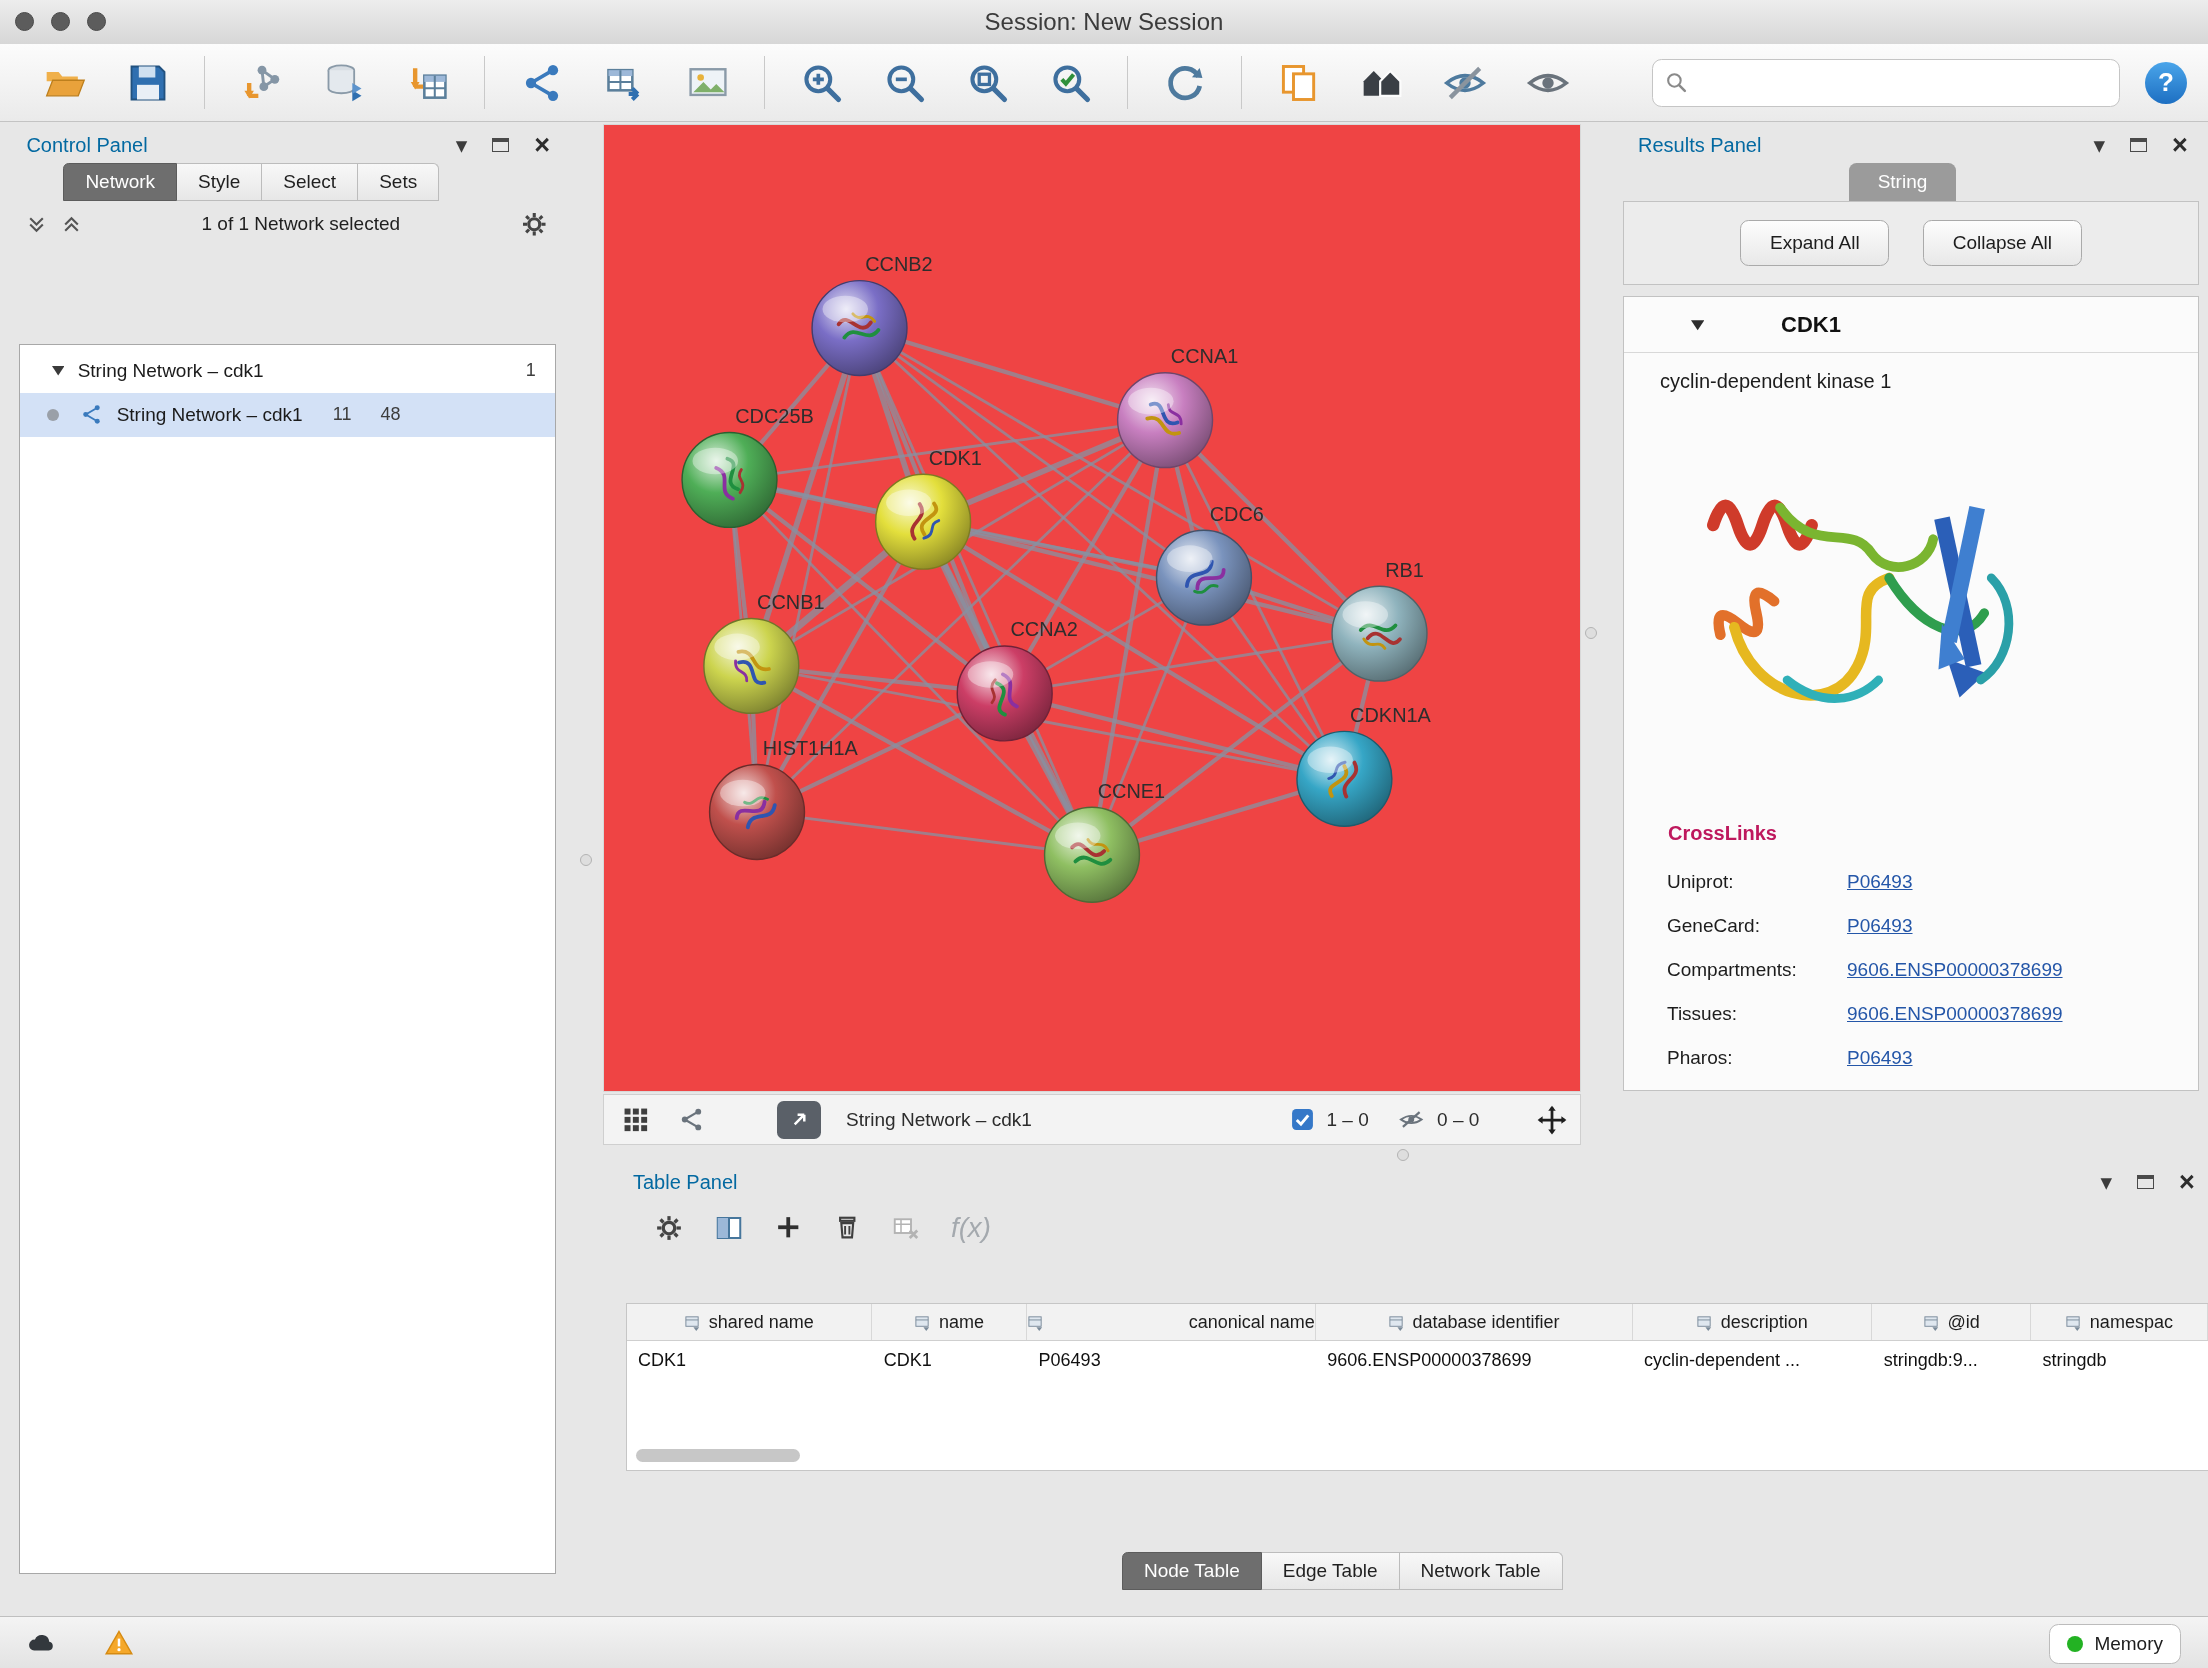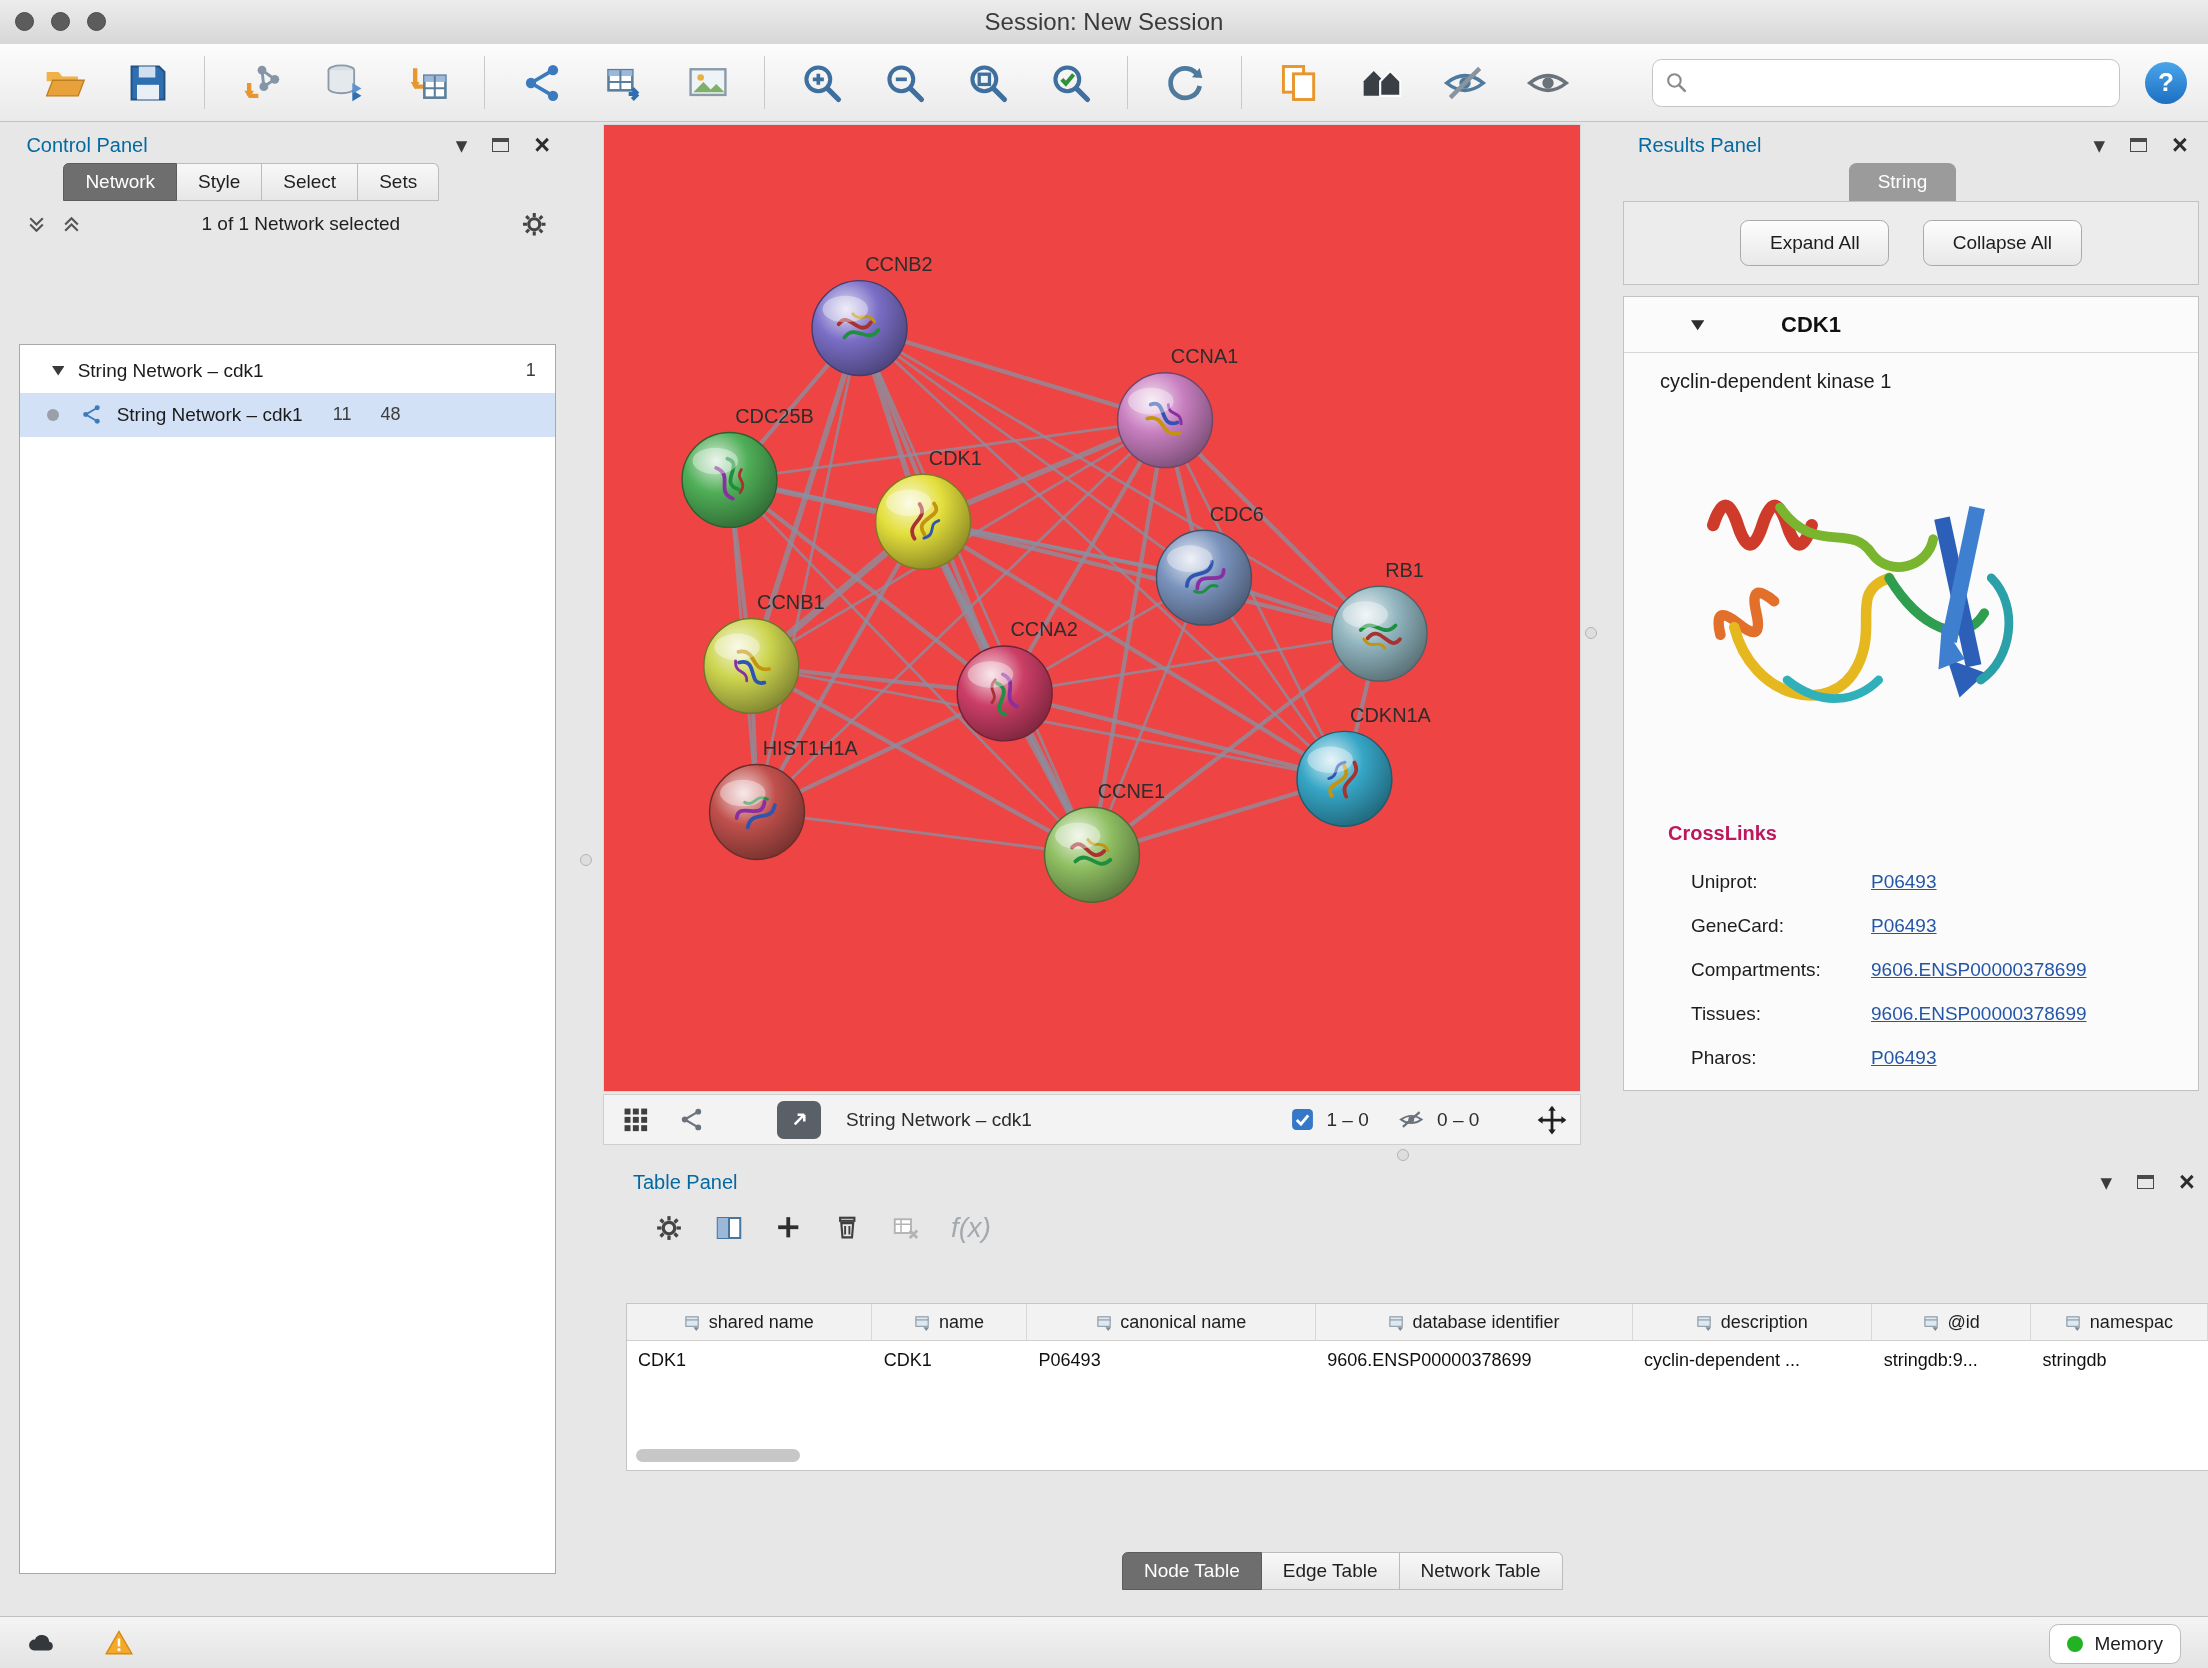--- a/index.html
+++ b/index.html
@@ -64,34 +64,34 @@
   .rbox1{position:absolute;left:0;top:74px;width:576px;height:84px;border:1px solid #c2c2c2;background:#ececec;display:flex;align-items:center;justify-content:center;gap:34px;box-sizing:border-box;}
   .rbtn{height:44px;padding:0 28.5px;font-size:19px;background:linear-gradient(#fdfdfd,#e8e8e8);border:1px solid #aaa;border-radius:8.6px;display:flex;align-items:center;color:#1d1d1d;}
   .rbox2{position:absolute;left:0;top:169px;width:576px;height:795px;border:1px solid #c2c2c2;background:#fbfbfb;box-sizing:border-box;}
   .entryhead{position:relative;height:55px;border-bottom:1px solid #d8d8d8;}
   .entryhead .tri{position:absolute;left:67px;top:23px;}
   .entryhead .gname{line-height:55px;text-align:center;padding-right:200px;font-size:22px;font-weight:bold;color:#111;}
   .gdesc{margin:17px 0 0 36px;font-size:20px;color:#1c1c1c;}
   .protein{position:absolute;left:53px;top:119px;width:361px;height:352px;}
   .clhead{position:absolute;left:44px;top:525px;font-size:20px;font-weight:bold;color:#be185d;}
   .clrows{position:absolute;left:0;top:563px;right:0;}
-  .clrow{display:flex;height:44px;align-items:center;padding-left:67px;font-size:19px;}
+  .clrow{display:flex;height:44px;align-items:center;padding-left:43px;font-size:19px;}
   .clrow .cllab{width:180px;color:#1c1c1c;}
   .link{color:#2456a8;text-decoration:underline;}
 
   
   .tpanel{position:absolute;left:618px;top:1164px;width:1590px;height:447px;}
   .tp-toolbar{height:55px;display:flex;align-items:center;gap:30px;padding-left:36px;}
   .fx{font-family:Liberation Sans, sans-serif;font-style:italic;font-size:27.6px;color:#a4a9ae;}
   .tp-table{position:absolute;left:7.6px;right:0;top:139px;height:168px;background:#fff;border:1px solid #c6c6c6;border-right:none;overflow:hidden;box-sizing:border-box;}
   .thead{display:flex;height:36px;background:#f2f2f2;border-bottom:1px solid #cfcfcf;}
   .th{display:flex;align-items:center;justify-content:center;gap:7.6px;font-size:18px;color:#1d1d1d;border-right:1px solid #d8d8d8;box-sizing:border-box;overflow:hidden;white-space:nowrap;}
   .trowdata{display:flex;height:38px;}
   .td{display:flex;align-items:center;padding-left:11.4px;font-size:18px;color:#101010;box-sizing:border-box;overflow:hidden;white-space:nowrap;}
-  .c0{width:246px;}.c1{width:155px;}.c2{width:289px;}.c3{width:317px;}.c4{width:240px;}.c5{width:159px;}.c6{width:177px;}
+  .c0{width:246px;}.c1{width:155px;}.c2{width:289px;justify-content:space-between;}.c3{width:317px;}.c4{width:240px;}.c5{width:159px;}.c6{width:177px;}
   .hthumb{position:absolute;left:9.5px;bottom:7.6px;width:164px;height:13.3px;border-radius:6.7px;background:#c7c7c7;}
   .tp-tabs{position:absolute;left:504px;top:388px;display:flex;}
 
   
   .bottombar{position:absolute;left:0;right:0;bottom:0;height:51px;background:linear-gradient(#f4f4f4,#e3e3e3);border-top:1px solid #bfbfbf;}
   .bb-ico{position:absolute;top:6.7px;width:48px;height:38px;display:flex;align-items:center;justify-content:center;}
   .membtn{position:absolute;right:27px;top:6.7px;height:38px;border:1px solid #bcbcbc;border-radius:9.5px;background:#fff;display:flex;align-items:center;gap:11.4px;padding:0 17px;font-size:19px;color:#1d1d1d;}
   .memdot{width:16px;height:16px;border-radius:50%;background:#23b223;}
 
   .knob{position:absolute;width:12.4px;height:12.4px;border-radius:50%;background:#dedede;border:1px solid #b3b3b3;box-sizing:border-box;}

